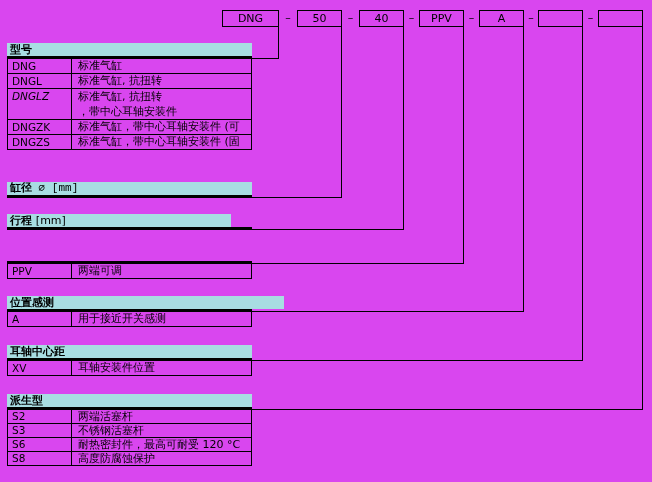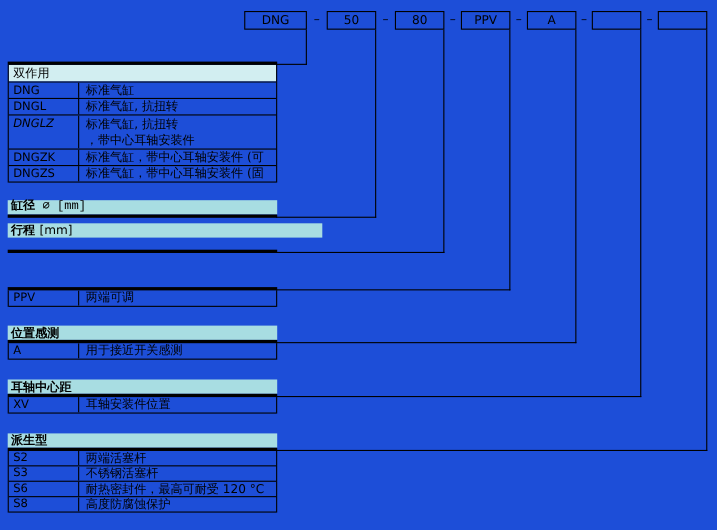--- a/index.html
+++ b/index.html
@@ -1,17 +1,17 @@
 <!DOCTYPE html>
 <html style="--header-bg: #a8dde2; --subheader-bg: #d2eef1;"><head>
 <meta charset="utf-8">
 <style>
   html,body{margin:0;padding:0;background:#fff;}
   #canvas{
-    position:relative;width:652px;height:482px;background:#1d4ed8;
+    position:relative;width:652px;height:482px;background:#d946ef;
     font-family:"DejaVu Sans","Liberation Sans",sans-serif;color:#000;
     font-size:11px;overflow:hidden;
   }
   .abs{position:absolute;box-sizing:border-box;}
   
   .codebox{border:1px solid #000;height:17px;line-height:15px;text-align:center;font-size:11px;}
   .dash{height:17px;line-height:16px;text-align:center;font-size:11px;}
   
   .vline{width:1px;background:#000;}
   .hline{height:1px;background:#000;}
@@ -33,21 +33,21 @@
 </style>
 </head>
 <body>
 
 <div id="canvas">
 
   <div class="abs codebox" style="left:222px;top:10px;width:57px;">DNG</div>
   <div class="abs dash" style="left:279px;top:10px;width:18px;">–</div>
   <div class="abs codebox" style="left:297px;top:10px;width:45px;">50</div>
   <div class="abs dash" style="left:342px;top:10px;width:17px;">–</div>
-  <div class="abs codebox" style="left:359px;top:10px;width:45px;">80</div>
+  <div class="abs codebox" style="left:359px;top:10px;width:45px;">40</div>
   <div class="abs dash" style="left:404px;top:10px;width:15px;">–</div>
   <div class="abs codebox" style="left:419px;top:10px;width:45px;">PPV</div>
   <div class="abs dash" style="left:464px;top:10px;width:15px;">–</div>
   <div class="abs codebox" style="left:479px;top:10px;width:45px;">A</div>
   <div class="abs dash" style="left:524px;top:10px;width:14px;">–</div>
   <div class="abs codebox" style="left:538px;top:10px;width:45px;"></div>
   <div class="abs dash" style="left:583px;top:10px;width:15px;">–</div>
   <div class="abs codebox" style="left:598px;top:10px;width:45px;"></div>
 
   <div class="abs vline" style="left:278px;top:27px;height:32px;"></div>
@@ -58,25 +58,26 @@
   <div class="abs hline" style="left:251px;top:229px;width:153px;"></div>
   <div class="abs vline" style="left:463px;top:27px;height:237px;"></div>
   <div class="abs hline" style="left:251px;top:263px;width:213px;"></div>
   <div class="abs vline" style="left:523px;top:27px;height:285px;"></div>
   <div class="abs hline" style="left:251px;top:311px;width:273px;"></div>
   <div class="abs vline" style="left:582px;top:27px;height:334px;"></div>
   <div class="abs hline" style="left:251px;top:360px;width:332px;"></div>
   <div class="abs vline" style="left:642px;top:27px;height:383px;"></div>
   <div class="abs hline" style="left:251px;top:409px;width:392px;"></div>
 
+  <div class="abs hdr" style="left:7px;top:43px;width:245px;">
+    <span>型号</span>
+    <span class="suffix"></span>
+  </div>
   <div class="abs bar" style="left:7px;top:56px;width:245px;"></div>
   <div class="abs tbl" style="left:7px;top:59px;width:245px;">
-    <div class="row h16">
-      <div class="subrow" style="flex:1;">双作用</div>
-    </div>
     <div class="row h15">
       <div class="c1">DNG</div>
       <div class="c2">标准气缸</div>
     </div>
     <div class="row h15">
       <div class="c1">DNGL</div>
       <div class="c2">标准气缸, 抗扭转</div>
     </div>
     <div class="row h31">
       <div class="c1" style="line-height:15px;font-style:italic;">DNGLZ</div>
@@ -92,35 +93,35 @@
       <div class="c2">标准气缸，带中心耳轴安装件 (固定)</div>
     </div>
   </div>
 
   <div class="abs hdr" style="left:7px;top:182px;width:245px;font-family:Liberation Mono, monospace;">
     <span>缸径</span>
     <span class="suffix">∅ [mm]</span>
   </div>
   <div class="abs bar" style="left:7px;top:195px;width:245px;"></div>
 
-  <div class="abs hdr" style="left:7px;top:203px;width:286px;">
+  <div class="abs hdr" style="left:7px;top:214px;width:224px;">
     <span>行程</span>
     <span class="suffix">[mm]</span>
   </div>
   <div class="abs bar" style="left:7px;top:227px;width:245px;"></div>
 
   <div class="abs bar" style="left:7px;top:261px;width:245px;"></div>
   <div class="abs tbl" style="left:7px;top:264px;width:245px;">
     <div class="row h15">
       <div class="c1">PPV</div>
       <div class="c2">两端可调</div>
     </div>
   </div>
 
-  <div class="abs hdr" style="left:7px;top:296px;width:245px;">
+  <div class="abs hdr" style="left:7px;top:296px;width:277px;">
     <span>位置感测</span>
     <span class="suffix"></span>
   </div>
   <div class="abs bar" style="left:7px;top:309px;width:245px;"></div>
   <div class="abs tbl" style="left:7px;top:312px;width:245px;">
     <div class="row h15">
       <div class="c1">A</div>
       <div class="c2">用于接近开关感测</div>
     </div>
   </div>

